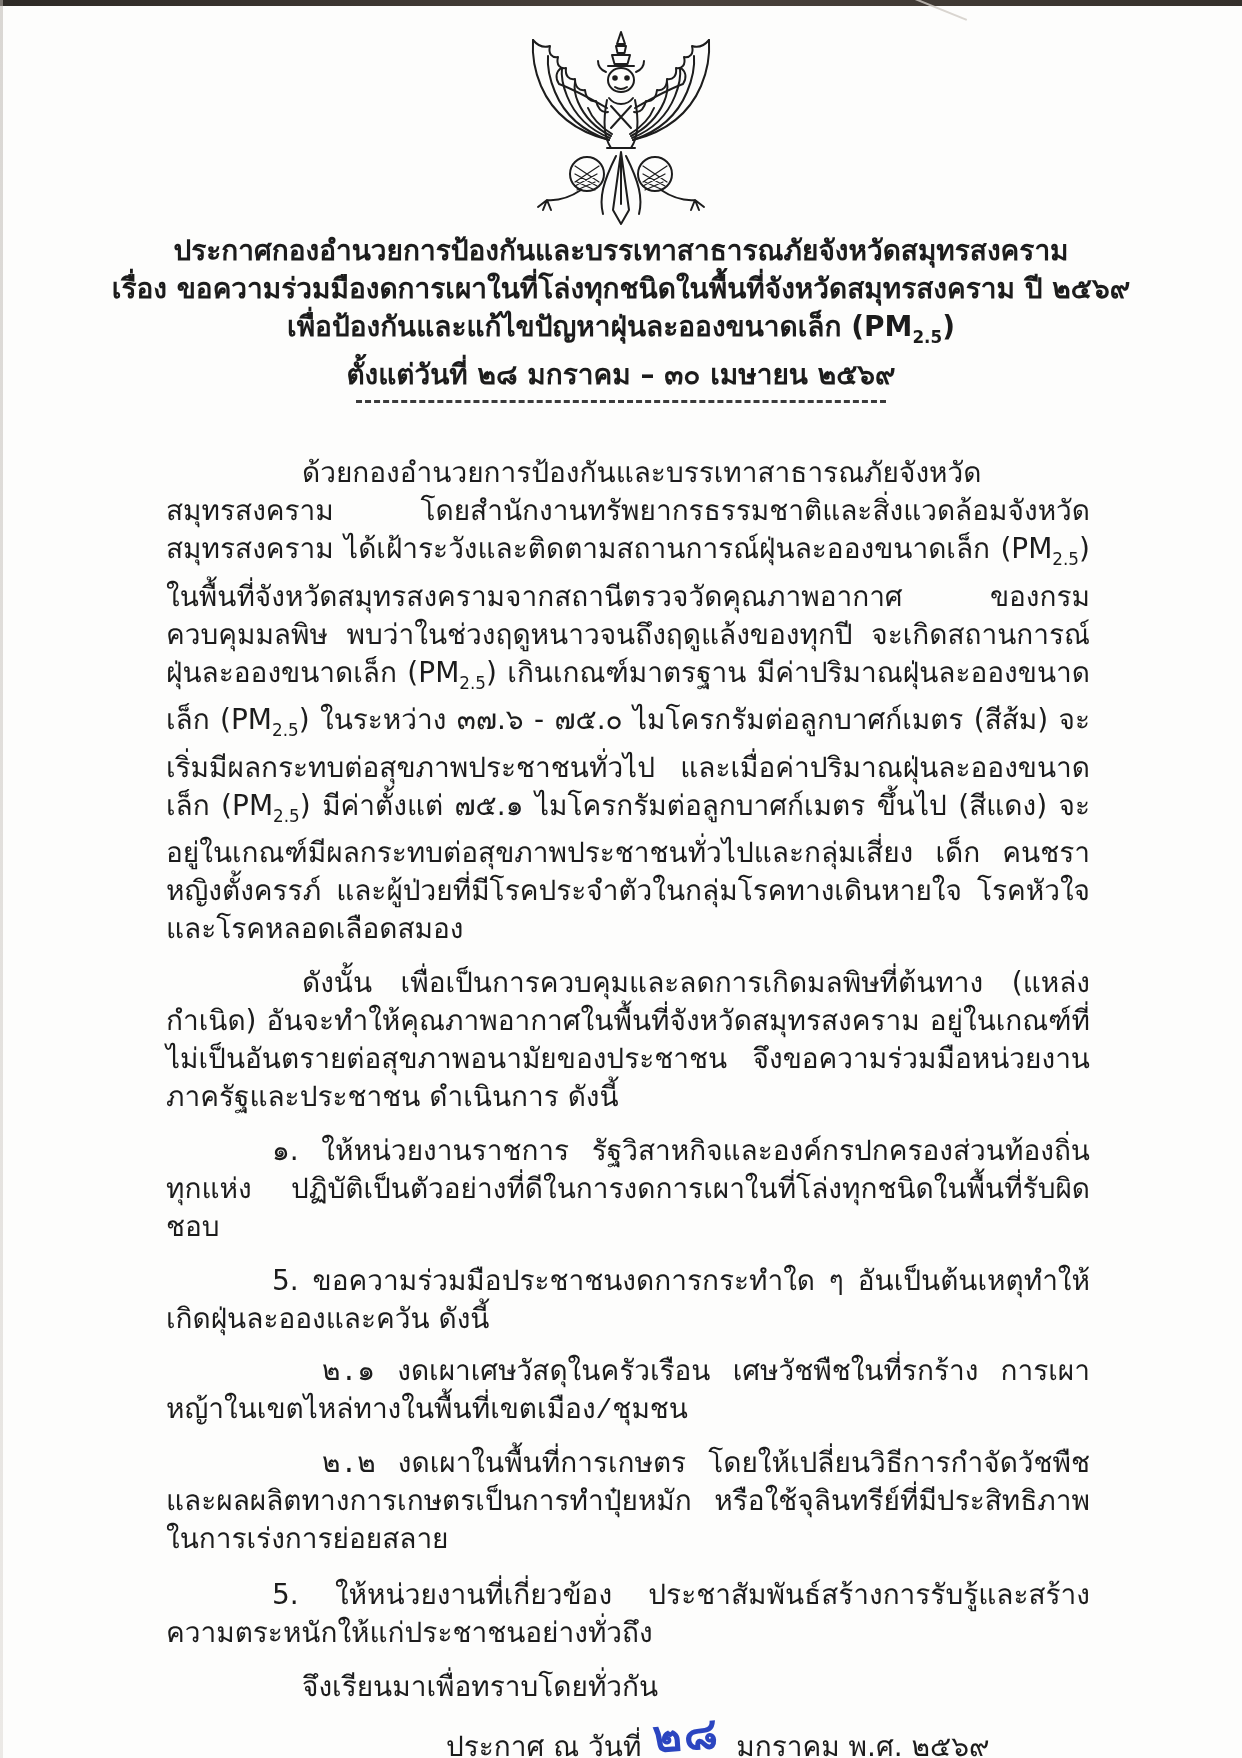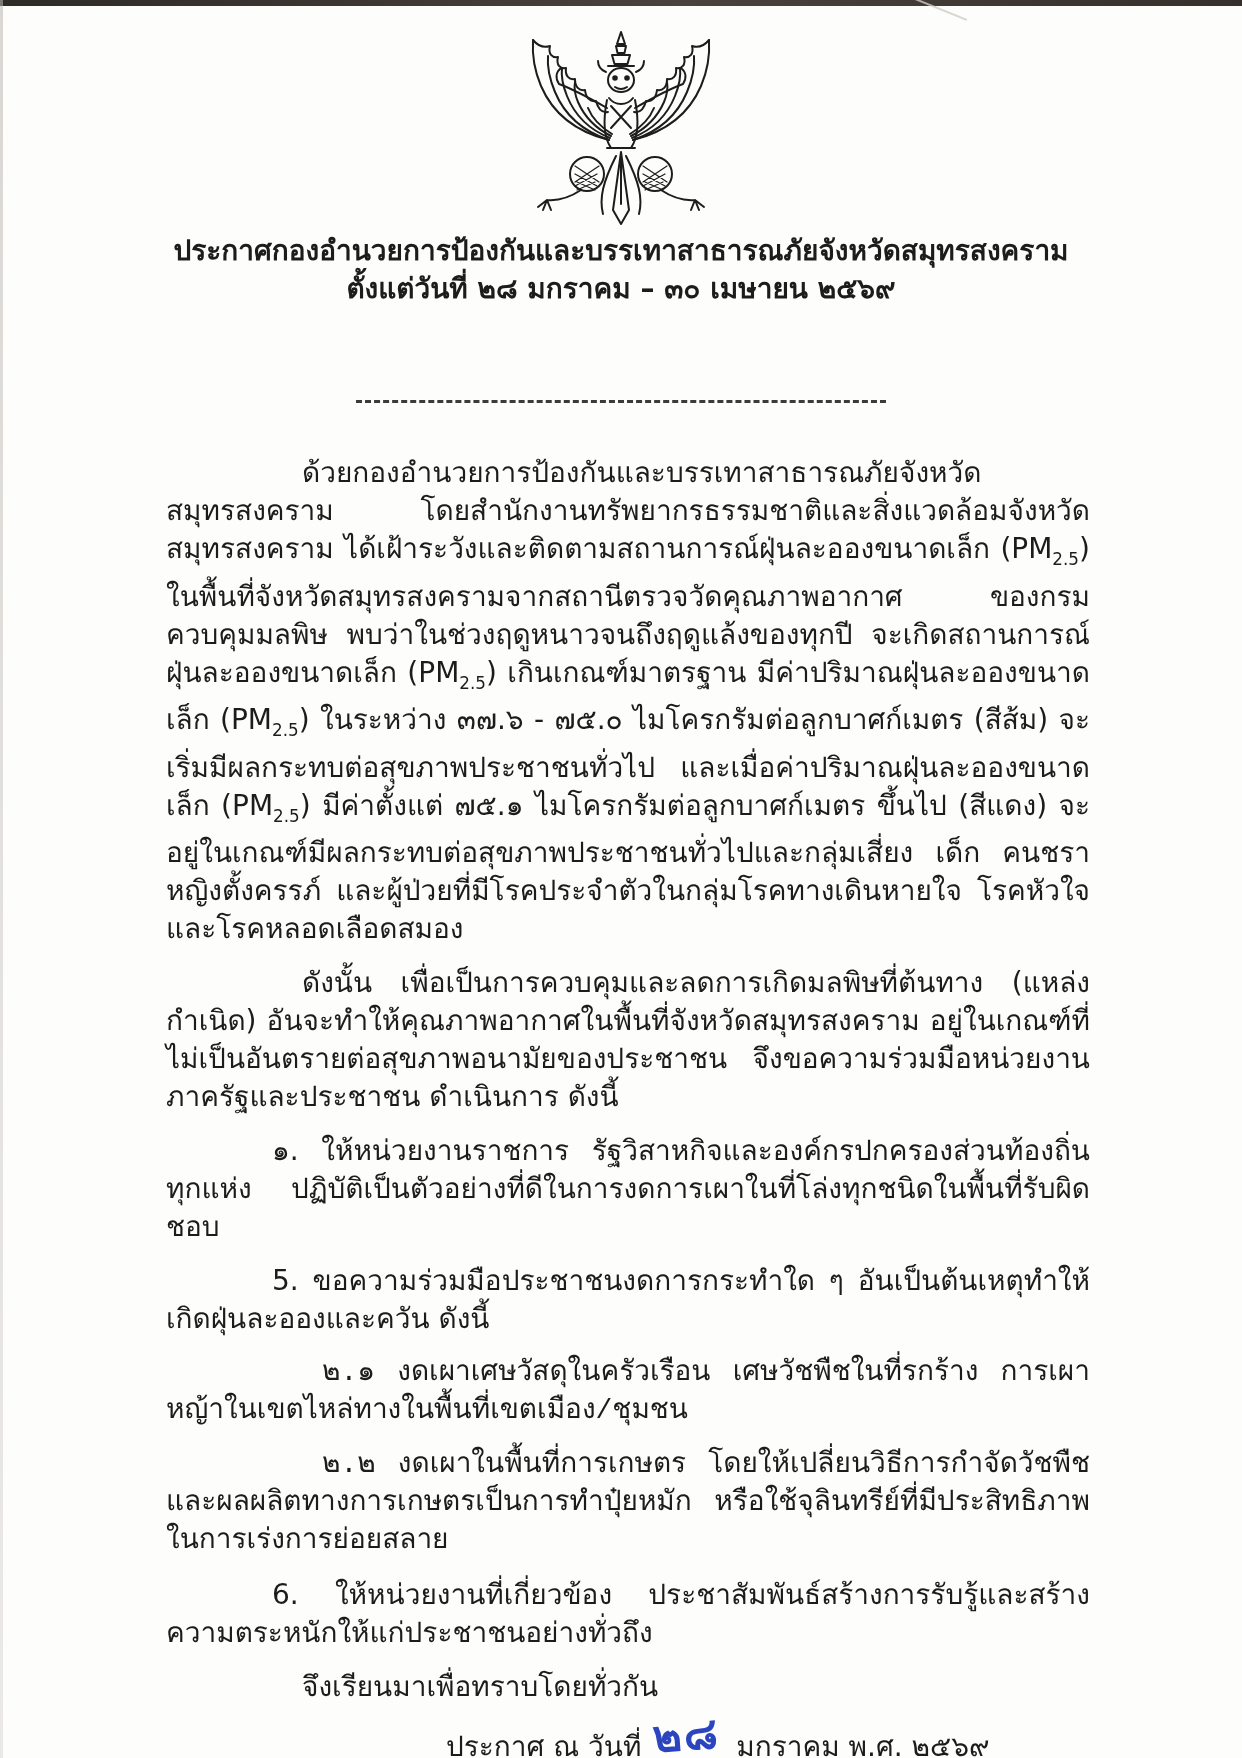--- a/index.html
+++ b/index.html
@@ -76,33 +76,35 @@
         <path d="M131,128 C144,154 148,170 144,186"></path>
         <path d="M126,132 V176"></path>
         <path d="M86,162 C74,170 64,173 52,172 M52,172 l-9,7 M52,172 l-4,10 M52,172 l4,10"></path>
         <path d="M166,162 C178,170 188,173 200,172 M200,172 l9,7 M200,172 l4,10 M200,172 l-4,10"></path>
       </g>
     </svg>
   </div>
 
   <div class="title">
     <div>ประกาศกองอำนวยการป้องกันและบรรเทาสาธารณภัยจังหวัดสมุทรสงคราม</div>
+    <div>เรื่อง ขอความร่วมมืองดการเผาในที่โล่งทุกชนิดในพื้นที่จังหวัดสมุทรสงคราม ปี ๒๕๖๙</div>
+    <div>เพื่อป้องกันและแก้ไขปัญหาฝุ่นละอองขนาดเล็ก (PM<sub>2.5</sub>)</div>
     <div>ตั้งแต่วันที่ ๒๘ มกราคม – ๓๐ เมษายน ๒๕๖๙</div>
   </div>
 
   <div class="sep"></div>
 
   <div class="body-text">
     <p class="ind">ด้วยกองอำนวยการป้องกันและบรรเทาสาธารณภัยจังหวัดสมุทรสงคราม โดยสำนักงานทรัพยากรธรรมชาติและสิ่งแวดล้อมจังหวัดสมุทรสงคราม ได้เฝ้าระวังและติดตามสถานการณ์ฝุ่นละอองขนาดเล็ก (PM<sub>2.5</sub>) ในพื้นที่จังหวัดสมุทรสงครามจากสถานีตรวจวัดคุณภาพอากาศ ของกรมควบคุมมลพิษ พบว่าในช่วงฤดูหนาวจนถึงฤดูแล้งของทุกปี จะเกิดสถานการณ์ฝุ่นละอองขนาดเล็ก (PM<sub>2.5</sub>) เกินเกณฑ์มาตรฐาน มีค่าปริมาณฝุ่นละอองขนาดเล็ก (PM<sub>2.5</sub>) ในระหว่าง ๓๗.๖ - ๗๕.๐ ไมโครกรัมต่อลูกบาศก์เมตร (สีส้ม) จะเริ่มมีผลกระทบต่อสุขภาพประชาชนทั่วไป และเมื่อค่าปริมาณฝุ่นละอองขนาดเล็ก (PM<sub>2.5</sub>) มีค่าตั้งแต่ ๗๕.๑ ไมโครกรัมต่อลูกบาศก์เมตร ขึ้นไป (สีแดง) จะอยู่ในเกณฑ์มีผลกระทบต่อสุขภาพประชาชนทั่วไปและกลุ่มเสี่ยง เด็ก คนชรา หญิงตั้งครรภ์ และผู้ป่วยที่มีโรคประจำตัวในกลุ่มโรคทางเดินหายใจ โรคหัวใจ และโรคหลอดเลือดสมอง</p>
     <p class="ind mt8">ดังนั้น เพื่อเป็นการควบคุมและลดการเกิดมลพิษที่ต้นทาง (แหล่งกำเนิด) อันจะทำให้คุณภาพอากาศในพื้นที่จังหวัดสมุทรสงคราม อยู่ในเกณฑ์ที่ไม่เป็นอันตรายต่อสุขภาพอนามัยของประชาชน จึงขอความร่วมมือหน่วยงานภาครัฐและประชาชน ดำเนินการ ดังนี้</p>
     <p class="num">๑. ให้หน่วยงานราชการ รัฐวิสาหกิจและองค์กรปกครองส่วนท้องถิ่นทุกแห่ง ปฏิบัติเป็นตัวอย่างที่ดีในการงดการเผาในที่โล่งทุกชนิดในพื้นที่รับผิดชอบ</p>
     <p class="num">5. ขอความร่วมมือประชาชนงดการกระทำใด ๆ อันเป็นต้นเหตุทำให้เกิดฝุ่นละอองและควัน ดังนี้</p>
     <p class="subitem mt5">๒.๑ งดเผาเศษวัสดุในครัวเรือน เศษวัชพืชในที่รกร้าง การเผาหญ้าในเขตไหล่ทางในพื้นที่เขตเมือง/ชุมชน</p>
     <p class="subitem mt5">๒.๒ งดเผาในพื้นที่การเกษตร โดยให้เปลี่ยนวิธีการกำจัดวัชพืชและผลผลิตทางการเกษตรเป็นการทำปุ๋ยหมัก หรือใช้จุลินทรีย์ที่มีประสิทธิภาพในการเร่งการย่อยสลาย</p>
-    <p class="num">6. ให้หน่วยงานที่เกี่ยวข้อง ประชาสัมพันธ์สร้างการรับรู้และสร้างความตระหนักให้แก่ประชาชนอย่างทั่วถึง</p>
+    <p class="num">5. ให้หน่วยงานที่เกี่ยวข้อง ประชาสัมพันธ์สร้างการรับรู้และสร้างความตระหนักให้แก่ประชาชนอย่างทั่วถึง</p>
     <p class="ind mt16">จึงเรียนมาเพื่อทราบโดยทั่วกัน</p>
 
     <p class="date-line mt14">
       <span>ประกาศ ณ วันที่</span><span class="hw">๒๘</span><span>มกราคม พ.ศ. ๒๕๖๙</span>
     </p>
 
     <div class="sig-wrap">
       <svg width="330" height="170" viewBox="0 0 330 170" aria-hidden="true">
         <g stroke="#2a4fc8" fill="none" stroke-width="4" stroke-linecap="round">
           <path d="M28,128 C34,92 46,66 52,74 C58,82 46,118 52,124 C58,130 70,108 78,100 C84,94 88,100 86,110 C84,120 92,122 100,112 C108,102 112,96 118,102 C124,108 118,126 128,120 C140,112 154,96 178,76 C210,49 248,26 292,22"></path>

